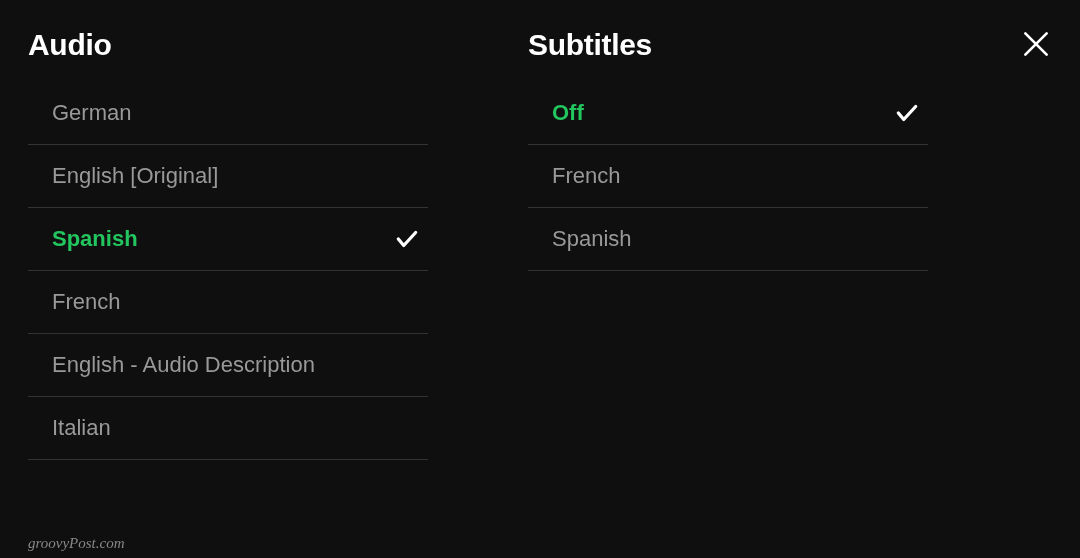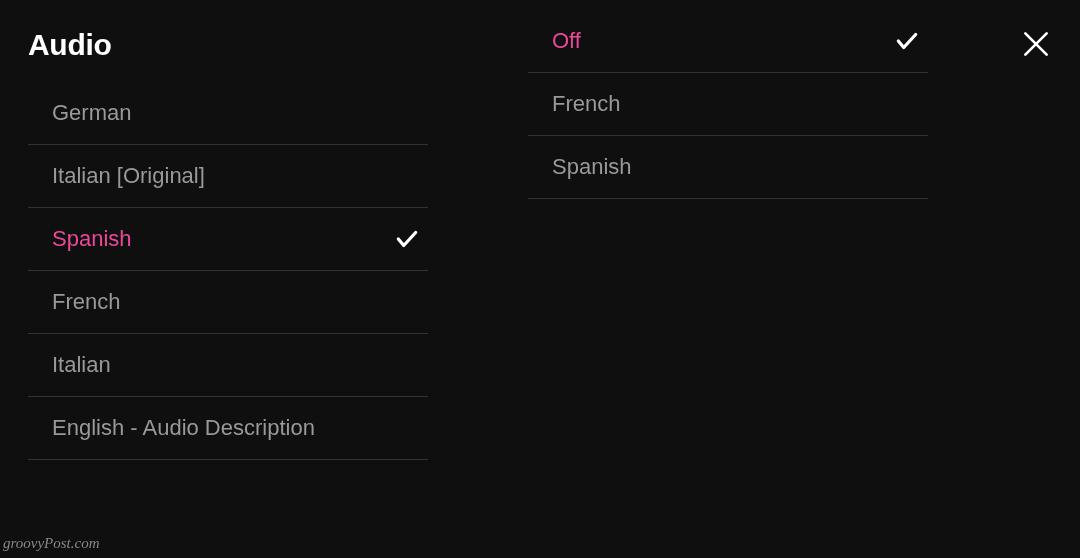--- a/index.html
+++ b/index.html
@@ -51,22 +51,22 @@
       padding: 18px 0 18px 24px;
       border-bottom: 1px solid #333;
       font-size: 22px;
       color: #999;
       cursor: pointer;
     }
     .list-item:first-child {
       padding-top: 0;
     }
     .list-item.selected {
-      color: #ec4899;
-      font-weight: 400;
+      color: #22c55e;
+      font-weight: 700;
     }
     .checkmark {
       width: 26px;
       height: 26px;
       display: none;
       margin-right: 8px;
     }
     .list-item.selected .checkmark {
       display: block;
     }
@@ -74,67 +74,68 @@
       position: absolute;
       top: 28px;
       right: 28px;
       width: 32px;
       height: 32px;
       cursor: pointer;
     }
     .watermark {
       position: absolute;
       bottom: 6px;
-      left: 3px;
+      left: 28px;
       color: #888;
       font-size: 15px;
       font-style: italic;
       font-family: Georgia, serif;
     }
   </style>
 </head>
 <body>
 
 <div class="container">
 
   <div class="column audio">
     <h2 class="heading">Audio</h2>
     <ul class="list">
       <li class="list-item">
         <span>German</span>
 
       </li>
       <li class="list-item">
-        <span>Italian [Original]</span>
+        <span>English [Original]</span>
 
       </li>
       <li class="list-item selected">
         <span>Spanish</span>
         <span class="checkmark">
           <svg viewBox="0 0 24 24" fill="none" stroke="#fff" stroke-width="3" stroke-linecap="round" stroke-linejoin="round">
               <polyline points="4 12 9 18 20 6"></polyline>
             </svg>
         </span>
       </li>
       <li class="list-item">
         <span>French</span>
 
       </li>
       <li class="list-item">
-        <span>Italian</span>
+        <span>English - Audio Description</span>
 
       </li>
       <li class="list-item">
-        <span>English - Audio Description</span>
+        <span>Italian</span>
 
       </li>
     </ul>
   </div>
 
   <div class="column subtitles">
+    <h2 class="heading">Subtitles</h2>
     <ul class="list">
       <li class="list-item selected">
         <span>Off</span>
         <span class="checkmark">
           <svg viewBox="0 0 24 24" fill="none" stroke="#fff" stroke-width="3" stroke-linecap="round" stroke-linejoin="round">
               <polyline points="4 12 9 18 20 6"></polyline>
             </svg>
         </span>
       </li>
       <li class="list-item">

